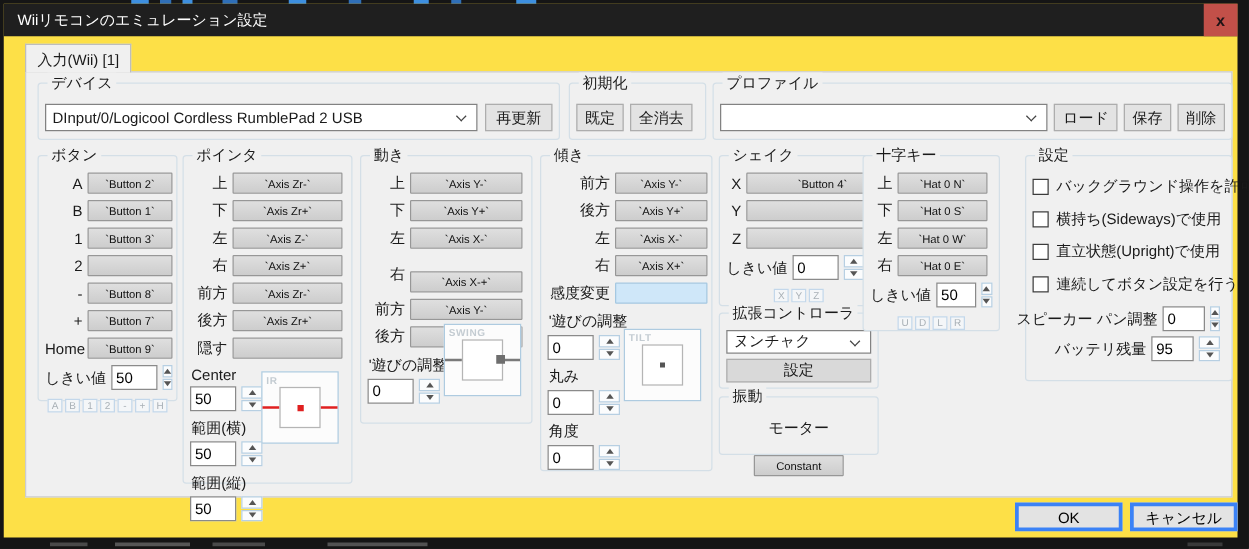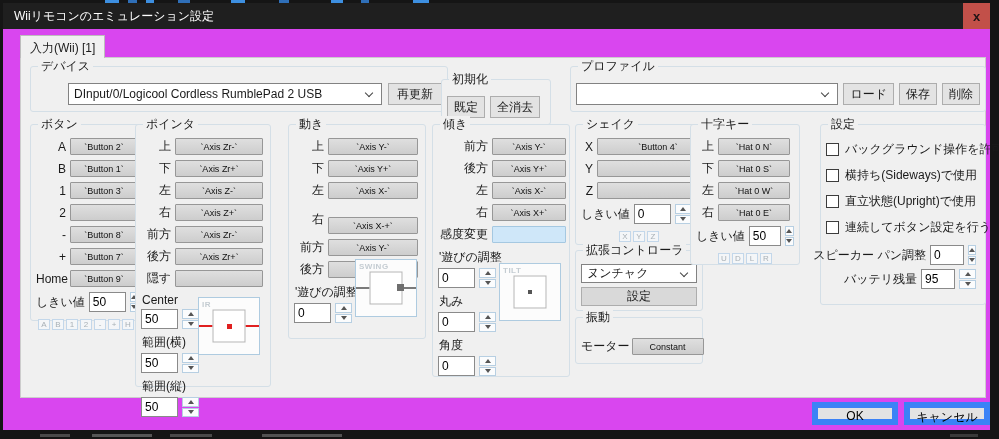--- a/index.html
+++ b/index.html
@@ -2,21 +2,21 @@
 <html><head>
 <meta charset="utf-8">
 <style>
   html,body{margin:0;padding:0;background:#101010;}
   *{box-sizing:border-box;}
   .screen{position:relative;width:999px;height:439px;background:#151515;overflow:hidden;
           font-family:"Liberation Sans","DejaVu Sans",sans-serif;color:#1a1a1a;}
   .art{position:absolute;height:4px;top:0;}
   .bart{position:absolute;height:3px;}
   
-  .dialog{position:absolute;left:3px;top:3px;width:987px;height:427px;background:#d946ef;}
+  .dialog{position:absolute;left:3px;top:3px;width:987px;height:427px;background:#fde047;}
   .titlebar{position:absolute;left:0;top:0;width:100%;height:26px;background:#1f1f1f;display:flex;align-items:center;}
   .title{color:#ffffff;font-size:12px;padding-left:11px;}
   .closebtn{position:absolute;right:0;top:0;width:27px;height:26px;background:#c25049;display:flex;align-items:center;justify-content:center;cursor:pointer;}
   .closebtn span{color:#201416;font-weight:bold;font-size:13px;line-height:1;}
   
   .tab{position:absolute;left:17px;top:32px;height:23px;padding:4px 9px 0 9px;font-size:12px;
        background:#f0f0f0;border:1px solid #bdbdbd;border-bottom:none;z-index:2;}
   .panel{position:absolute;left:17px;top:54px;width:966px;height:341px;border:1px solid #cccccc;background:#f0f0f0;}
   
   .grp{position:absolute;border:1px solid #d4dfe7;border-radius:3px;background:#f0f0f0;}
@@ -58,21 +58,21 @@
   .ir-line{position:absolute;left:0;right:0;top:50%;height:2px;margin-top:-1px;background:#e02020;}
   .ir-dot{position:absolute;left:50%;top:50%;width:5px;height:5px;margin:-2px 0 0 -2px;background:#e02020;}
   .sw-line{position:absolute;left:0;right:0;top:50%;height:2px;margin-top:-1px;background:#7a7a7a;}
   .sw-handle{position:absolute;top:50%;margin-top:-4px;left:69%;width:7px;height:7px;background:#6e6e6e;}
   .tilt-dot{position:absolute;left:50%;top:50%;width:4px;height:4px;margin:-2px 0 0 -2px;background:#555;}
   
   .chkrow{display:flex;align-items:center;gap:6px;margin-bottom:9px;font-size:12px;cursor:pointer;white-space:nowrap;}
   .chk{width:13px;height:13px;border:1px solid #3c3c3c;background:#fff;flex:none;}
   .optspin{display:flex;align-items:center;justify-content:flex-end;gap:4px;margin-bottom:4px;padding-right:4px;}
   
-  .footbtn{position:absolute;height:23px;font-size:12px;border:6px solid #3b82f6;background:#e3e3e3;cursor:pointer;
+  .footbtn{position:absolute;height:23px;font-size:12px;border:3px solid #3b82f6;background:#e3e3e3;cursor:pointer;
            font-family:"Liberation Sans",sans-serif;}
   .plain-label{font-size:12px;margin:1px 0 2px 1px;}
 </style>
 </head>
 <body>
 
 <div class="screen">
 
   <div class="art" style="left:105px;width:14px;background:#3d8fe0;"></div>
   <div class="art" style="left:128px;width:9px;background:#2f6fb8;"></div>
@@ -97,29 +97,29 @@
         <span>x</span>
       </div>
     </div>
 
     <div class="tab">入力(Wii) [1]</div>
     <div class="panel"></div>
 
     <div class="grp" style="left:27px;top:63px;width:418px;height:46px;">
       <span class="grp-label">デバイス</span>
       <div class="gcontent" style="flex-direction:row;align-items:center;gap:6px;padding-top:14px;">
-        <div class="combo" style="flex:1;margin-left:32px;">
+        <div class="combo" style="flex:1;">
           <span class="combo-text">DInput/0/Logicool Cordless RumblePad 2 USB</span>
           <span class="chev"></span>
         </div>
         <button class="btn">再更新</button>
       </div>
     </div>
 
-    <div class="grp" style="left:438px;top:63px;width:110px;height:46px;margin-top:13px;">
+    <div class="grp" style="left:452px;top:63px;width:110px;height:46px;">
       <span class="grp-label">初期化</span>
       <div class="gcontent" style="flex-direction:row;align-items:center;gap:5px;padding-top:14px;">
         <button class="btn" style="padding:0 6px;">既定</button>
         <button class="btn" style="padding:0 6px;">全消去</button>
       </div>
     </div>
 
     <div class="grp" style="left:567px;top:63px;width:416px;height:46px;">
       <span class="grp-label">プロファイル</span>
       <div class="gcontent" style="flex-direction:row;align-items:center;gap:5px;padding-top:14px;">
@@ -181,21 +181,21 @@
           <span class="ind">B</span>
           <span class="ind">1</span>
           <span class="ind">2</span>
           <span class="ind">-</span>
           <span class="ind">+</span>
           <span class="ind">H</span>
         </div>
       </div>
     </div>
 
-    <div class="grp" style="left:132px;top:121px;width:136px;height:263px;">
+    <div class="grp" style="left:143px;top:121px;width:136px;height:263px;">
       <span class="grp-label">ポインタ</span>
       <div class="gcontent">
         <div class="mrow">
             <span class="mlabel" style="width:30px;">上</span>
             <button class="mbox" style="width:88px;">`Axis Zr-`</button>
           </div>
         <div class="mrow">
             <span class="mlabel" style="width:30px;">下</span>
             <button class="mbox" style="width:88px;">`Axis Zr+`</button>
           </div>
@@ -420,21 +420,21 @@
         <div class="combo">
           <span class="combo-text">ヌンチャク</span>
           <span class="chev"></span>
         </div>
         <button class="btn" style="width:100%;background:#d9d9d9;">設定</button>
       </div>
     </div>
 
     <div class="grp" style="left:572px;top:314px;width:128px;height:47px;">
       <span class="grp-label">振動</span>
-      <div class="gcontent" style="flex-direction:row;align-items:center;gap:2px;padding-top:16px;">
+      <div class="gcontent" style="flex-direction:column;align-items:center;gap:13px;padding-top:16px;">
         <span class="mlabel">モーター</span>
         <button class="mbox" style="width:72px;">Constant</button>
       </div>
     </div>
 
     <div class="grp" style="left:687px;top:121px;width:110px;height:141px;">
       <span class="grp-label">十字キー</span>
       <div class="gcontent">
         <div class="mrow">
             <span class="mlabel" style="width:18px;">上</span>

